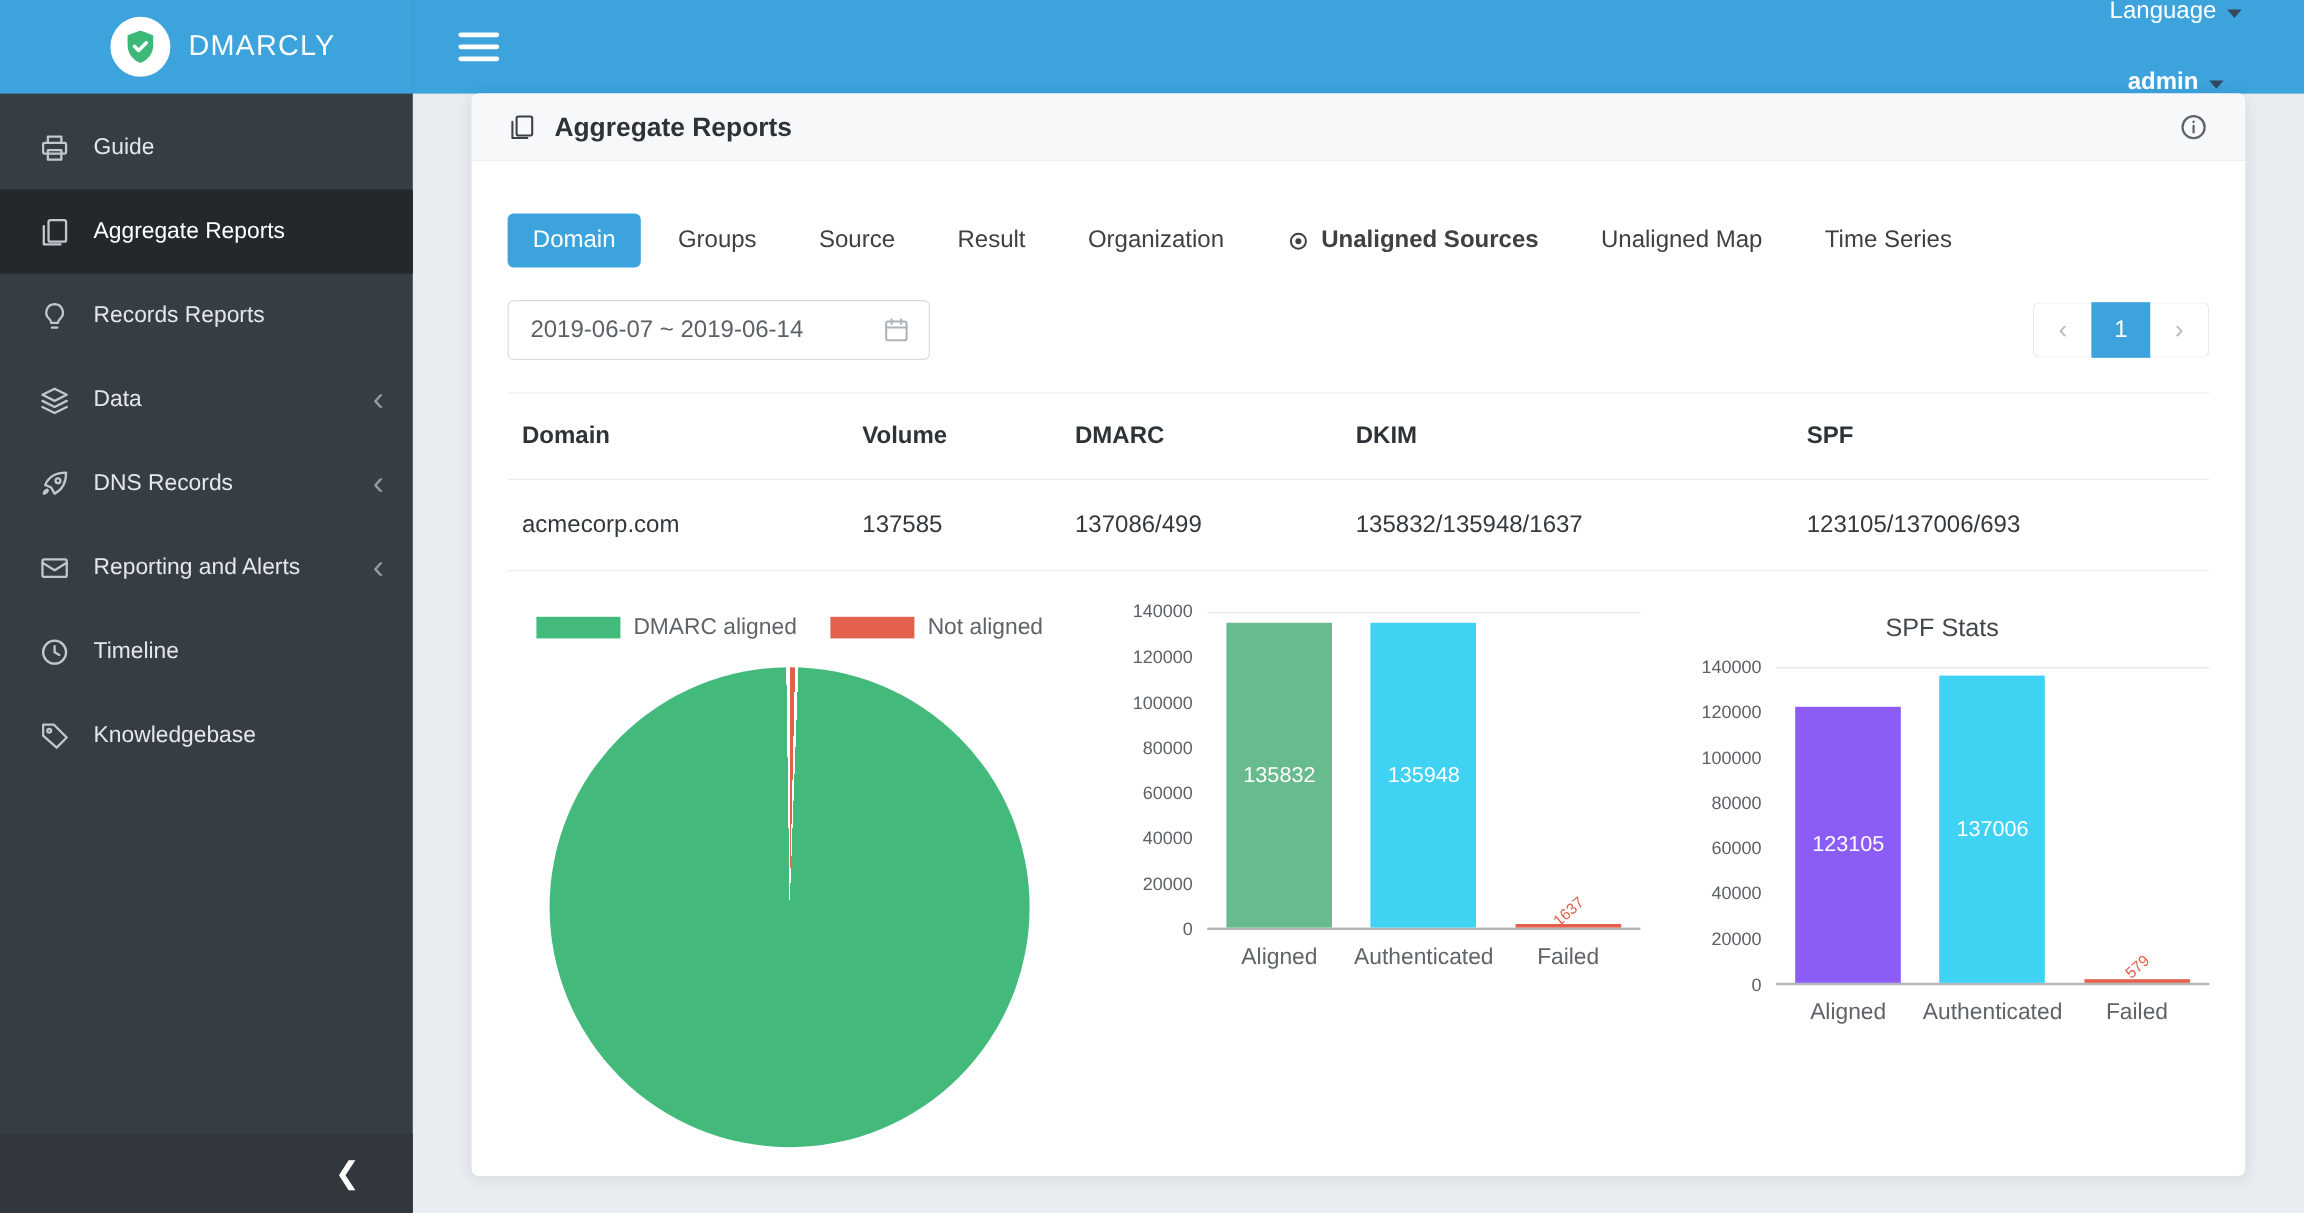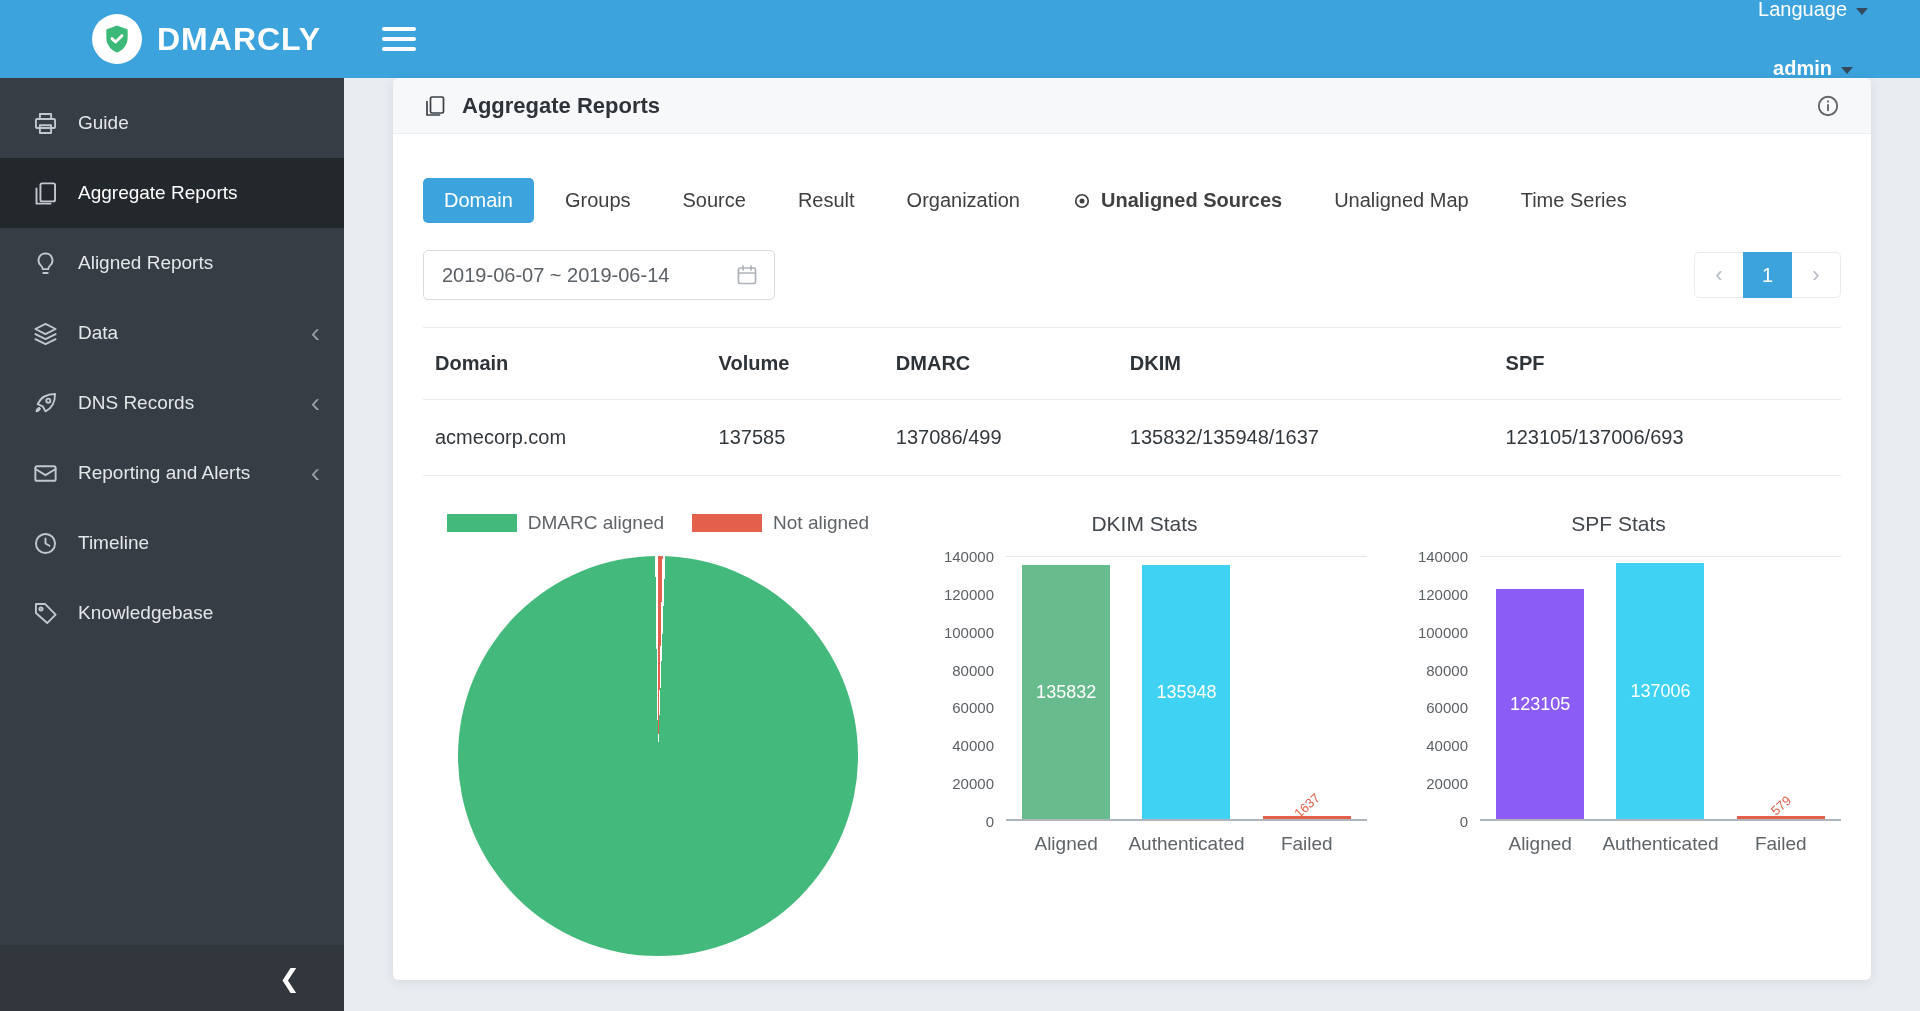--- a/index.html
+++ b/index.html
@@ -8,21 +8,21 @@
     width: 1920px; height: 1011px; overflow: hidden;
     font-family: "Liberation Sans", "DejaVu Sans", sans-serif;
     background: #e9edf2;
   }
   .app { display: flex; width: 100%; height: 100%; }
 
   
   .sidebar { width: 344px; min-width: 344px; background: #363d44; display: flex; flex-direction: column; }
   .brand { height: 78px; min-height: 78px; background: #3ca3dc; display: flex; align-items: center; padding-left: 92px; gap: 15px; cursor: pointer; }
   .brand-logo { width: 50px; height: 50px; background: #fff; border-radius: 50%; display: grid; place-items: center; flex: none; }
-  .brand-name { color: #fff; font-size: 32px; font-weight: bold; letter-spacing: 1px; }
+  .brand-name { color: #fff; font-size: 24px; font-weight: normal; letter-spacing: 1px; }
   .side-nav { flex: 1; padding-top: 10px; }
   .side-item { height: 70px; display: flex; align-items: center; gap: 19px; padding: 0 24px 0 32px; color: #e4e7ea; font-size: 19px; cursor: pointer; }
   .side-item.active { background: #23282c; color: #fff; }
   .side-icon { width: 27px; height: 27px; color: #c2c7cd; flex: none; }
   .side-icon svg { width: 100%; height: 100%; display: block; }
   .side-label { white-space: nowrap; }
   .side-chevron { margin-left: auto; color: #959ba1; font-size: 28px; line-height: 1; }
   .sidebar-footer { height: 66px; min-height: 66px; background: #31373d; display: flex; align-items: center; justify-content: flex-end; padding-right: 44px; cursor: pointer; }
   .collapse-arrow { color: #fff; font-size: 25px; font-weight: bold; }
 
@@ -125,21 +125,21 @@
           </span>
           <span class="side-label">Aggregate Reports</span>
         </div>
         <div class="side-item">
           <span class="side-icon">
             <svg viewBox="0 0 24 24" fill="none" stroke="currentColor" stroke-width="1.7" stroke-linecap="round" stroke-linejoin="round">
               <path d="M12 3a6.2 6.2 0 0 1 4 10.9c-.9.8-1.5 1.9-1.5 3.1h-5c0-1.2-.6-2.3-1.5-3.1A6.2 6.2 0 0 1 12 3z"></path>
               <path d="M10 20.5h4"></path>
             </svg>
           </span>
-          <span class="side-label">Aligned Reports</span>
+          <span class="side-label">Records Reports</span>
         </div>
         <div class="side-item">
           <span class="side-icon">
             <svg viewBox="0 0 24 24" fill="none" stroke="currentColor" stroke-width="1.7" stroke-linecap="round" stroke-linejoin="round">
               <path d="M12 3.5 21 8l-9 4.5L3 8z"></path>
               <path d="m3 12.5 9 4.5 9-4.5"></path>
               <path d="m3 17 9 4.5L21 17"></path>
             </svg>
           </span>
           <span class="side-label">Data</span>
@@ -319,21 +319,20 @@
                     <span class="legend-label">DMARC aligned</span>
                   </span>
                   <span class="legend-item">
                     <span class="legend-swatch" style="background: rgb(226, 96, 76);"></span>
                     <span class="legend-label">Not aligned</span>
                   </span>
                 </div>
               <div class="pie" id="pie" style="background: conic-gradient(rgb(226, 96, 76) 0deg, rgb(226, 96, 76) 1.30567deg, rgb(255, 255, 255) 1.30567deg, rgb(255, 255, 255) 2.10567deg, rgb(68, 185, 124) 2.10567deg, rgb(68, 185, 124) 359.2deg, rgb(255, 255, 255) 359.2deg, rgb(255, 255, 255) 360deg);"></div>
             </div>
             <div class="bar-chart" id="bar-chart-0">
-                <div class="bar-title">DKIM Stats</div>
                 <div class="bar-plot-wrap">
                   <div class="y-axis">
                     <span class="y-tick" style="top: 0%;">140000</span>
                     <span class="y-tick" style="top: 14.2857%;">120000</span>
                     <span class="y-tick" style="top: 28.5714%;">100000</span>
                     <span class="y-tick" style="top: 42.8571%;">80000</span>
                     <span class="y-tick" style="top: 57.1429%;">60000</span>
                     <span class="y-tick" style="top: 71.4286%;">40000</span>
                     <span class="y-tick" style="top: 85.7143%;">20000</span>
                     <span class="y-tick" style="top: 100%;">0</span>

